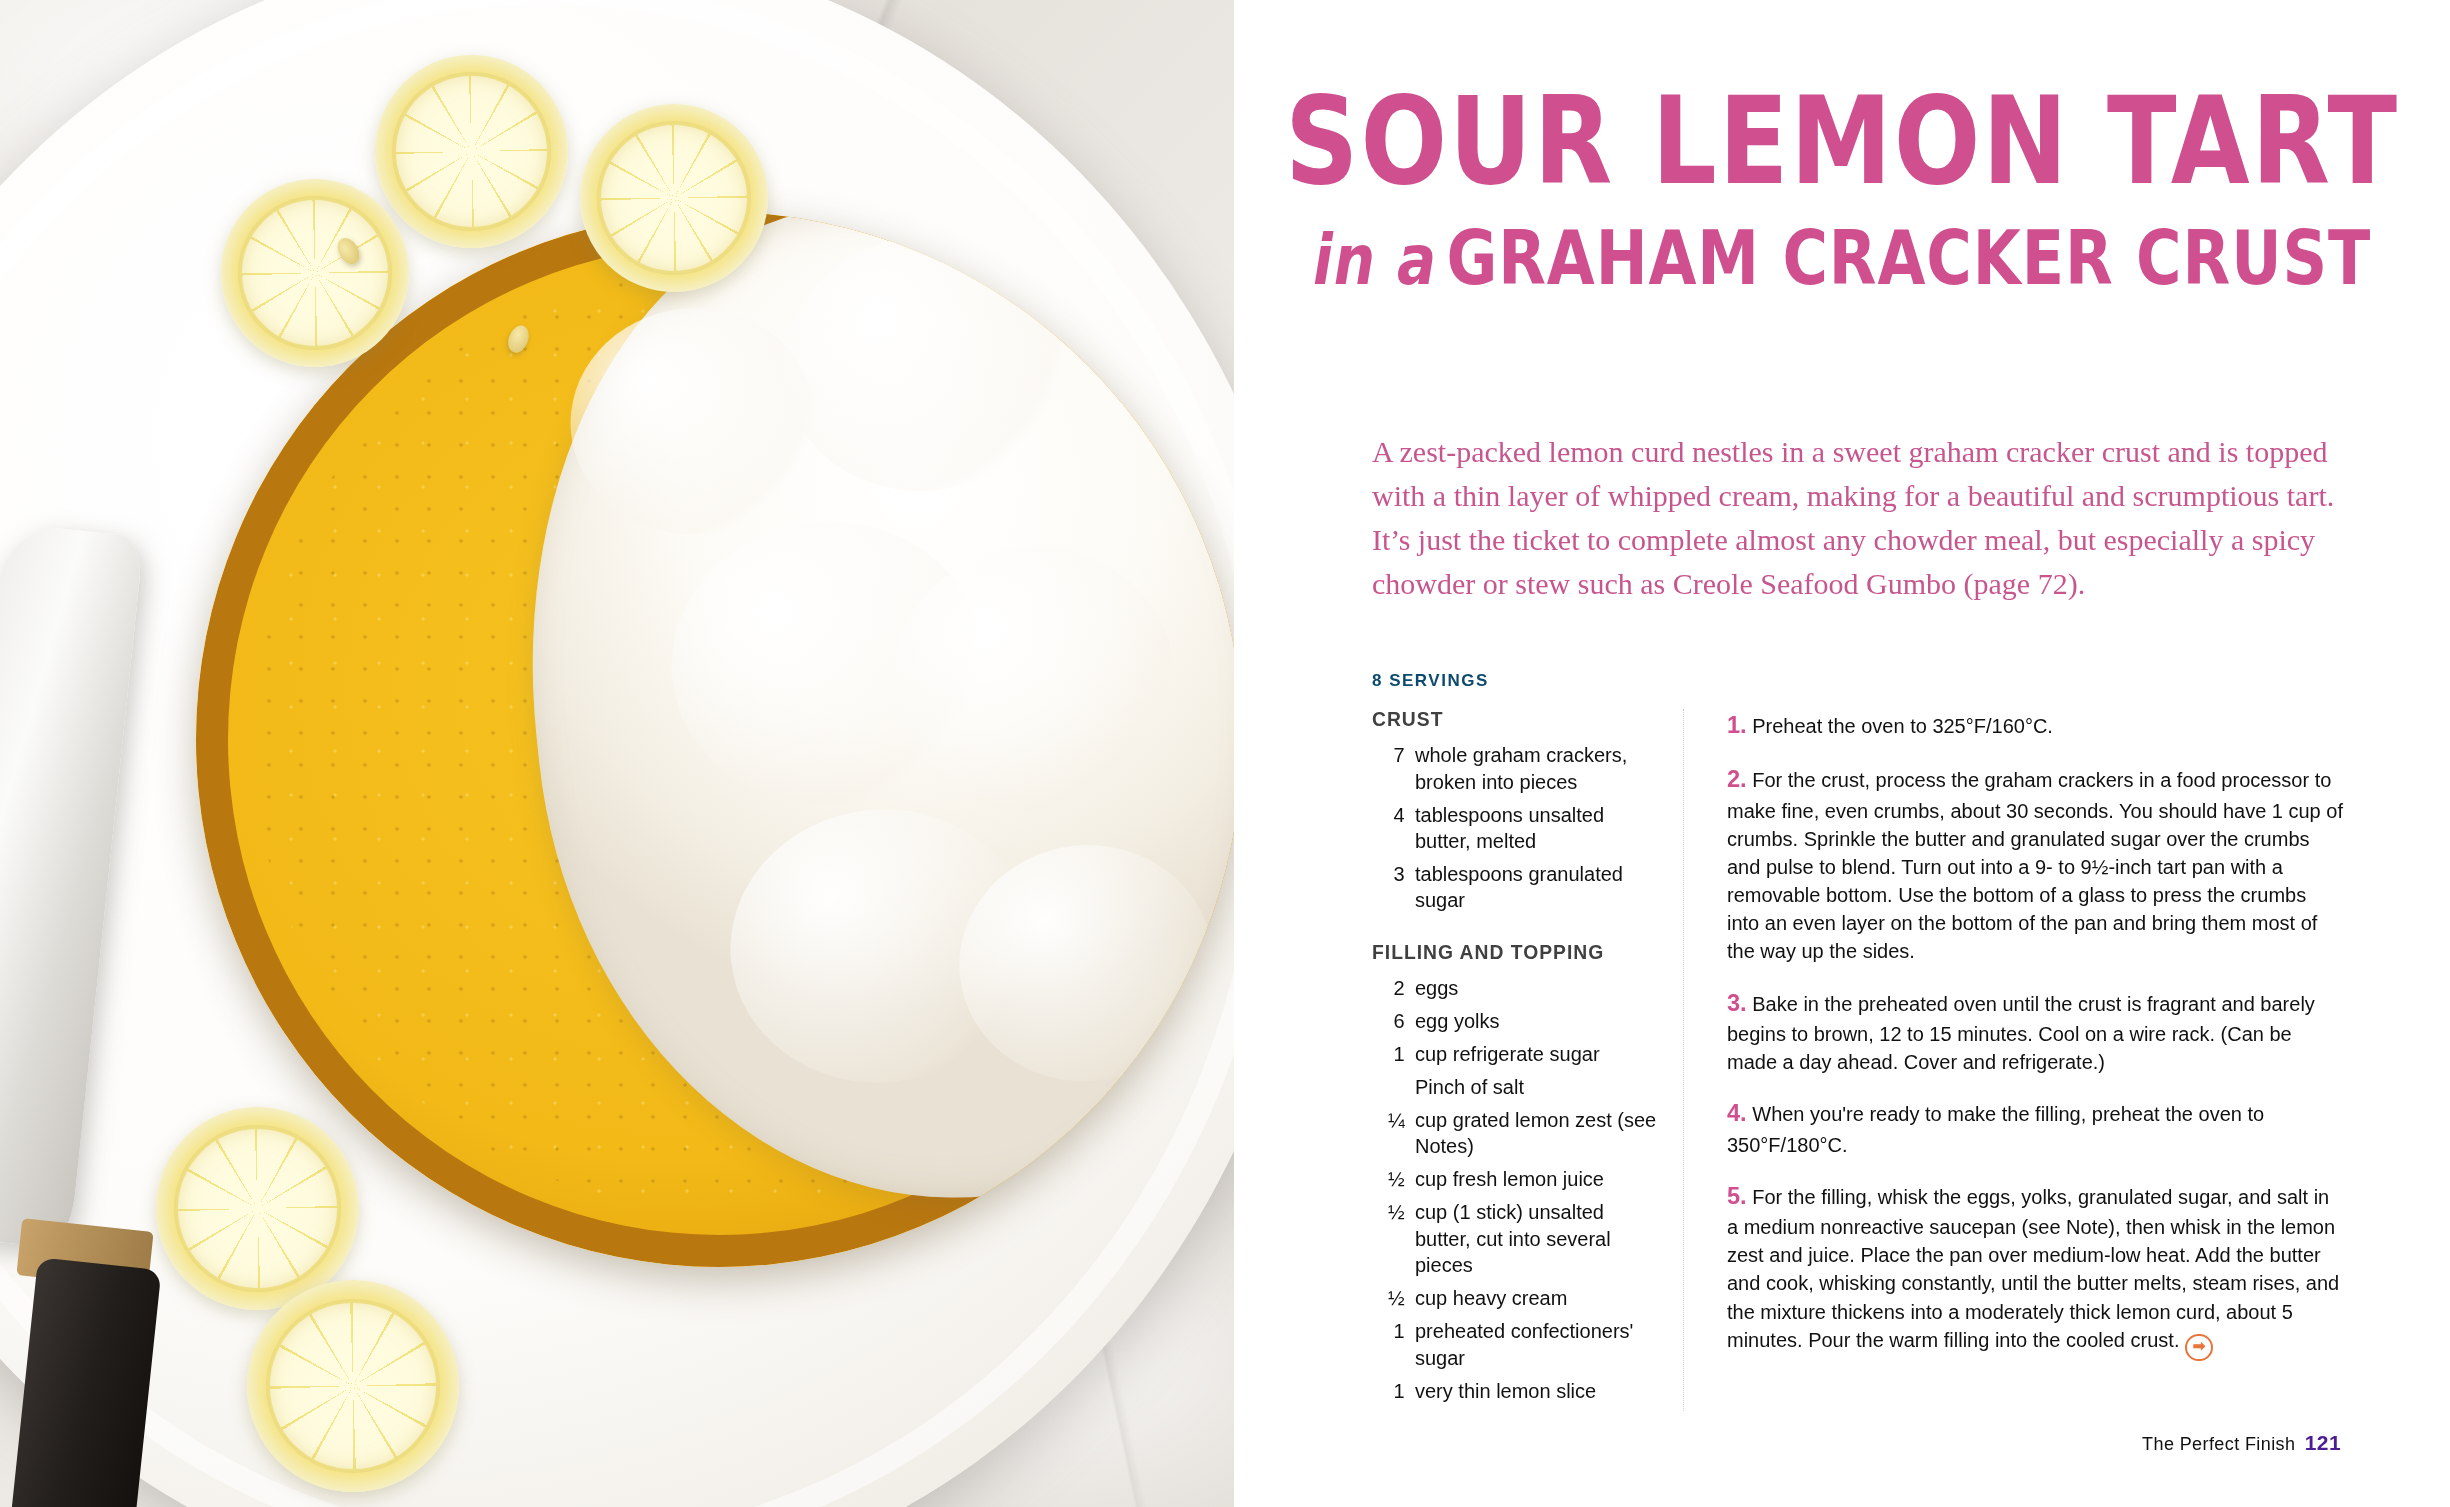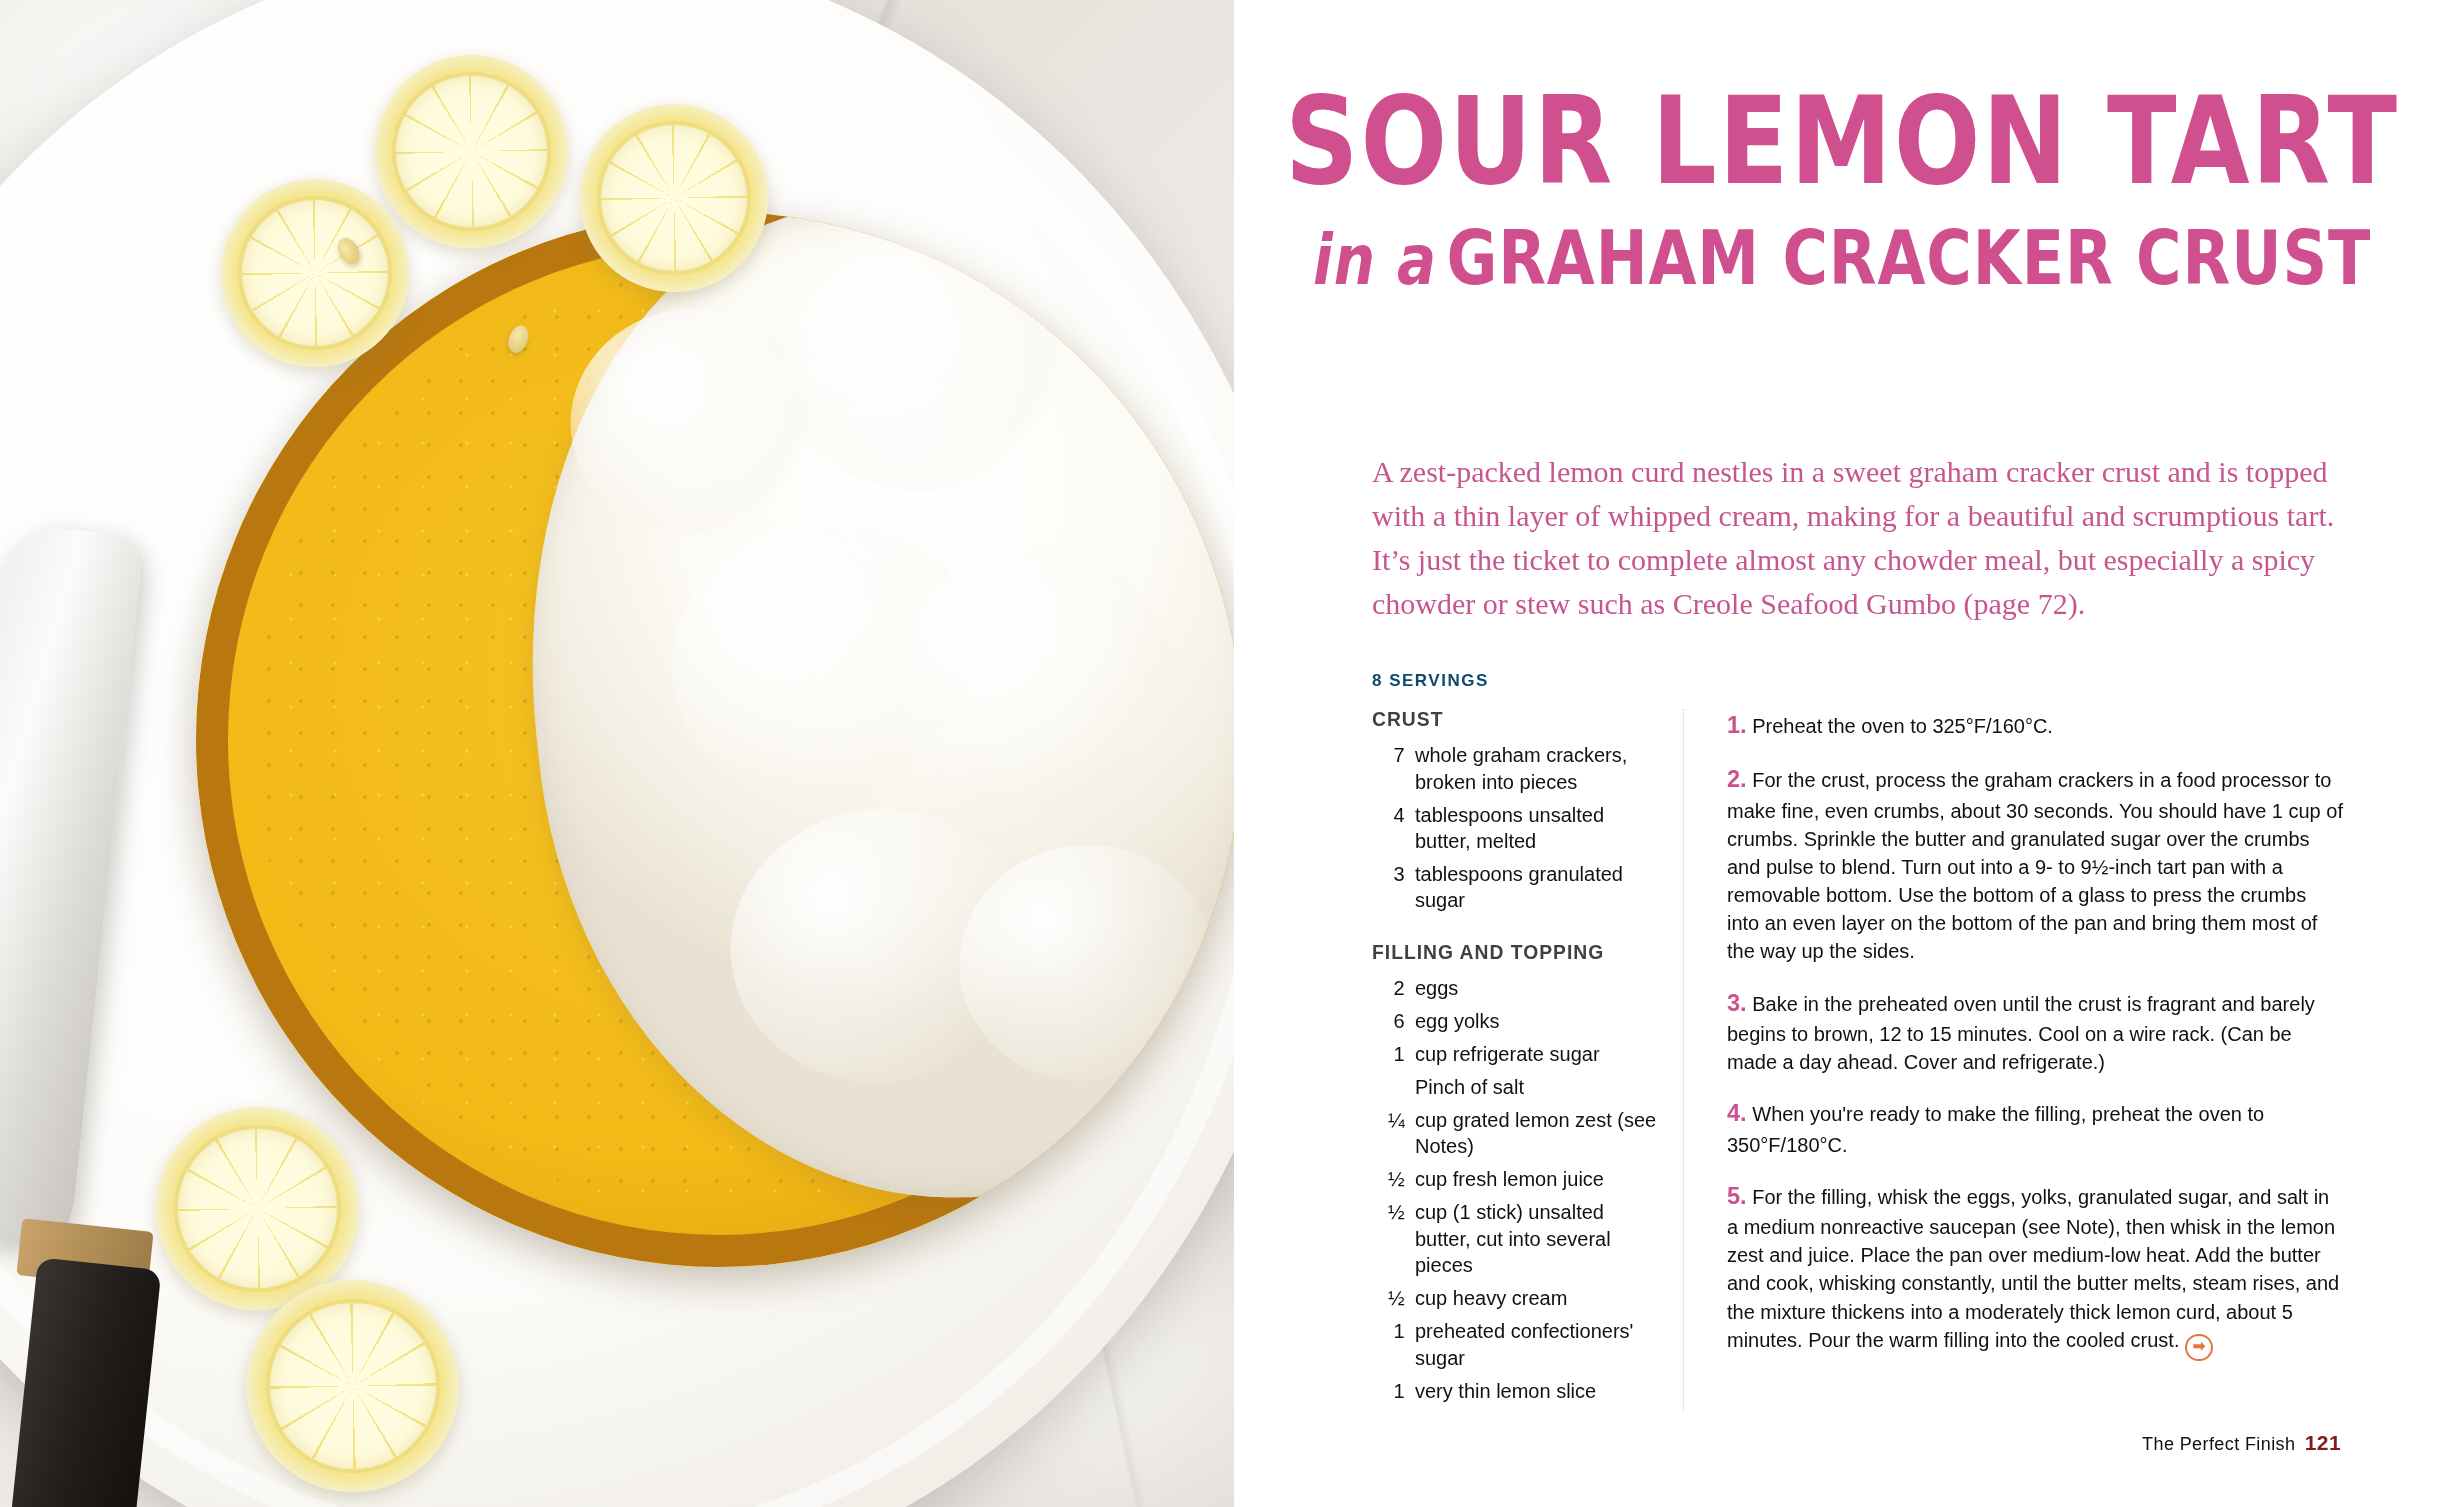--- a/index.html
+++ b/index.html
@@ -248,21 +248,21 @@
   }
   .title-sub-italic {
     font-style: italic;
     font-size: 58px;
     padding-right: 9.4px;
   }
 
   .intro {
     position: absolute;
     left: 138px;
-    top: 450px;
+    top: 430px;
     width: 971px;
     color: #c7568f;
     font-family: "Liberation Serif", serif;
     font-size: 30px;
     line-height: 1.47;
   }
 
   .servings {
     position: absolute;
     left: 138px;
@@ -346,21 +346,21 @@
 
   .footer {
     position: absolute;
     right: 109px;
     bottom: 53px;
     font-size: 18px;
     color: #111;
     letter-spacing: 0.4px;
   }
   .footer-page {
-    color: #7f1d1d;
+    color: #4c1d95;
     font-weight: bold;
     font-size: 21px;
     margin-left: 9.4px;
   }
 </style>
 </head>
 <body>
 
 <div class="page">
 

